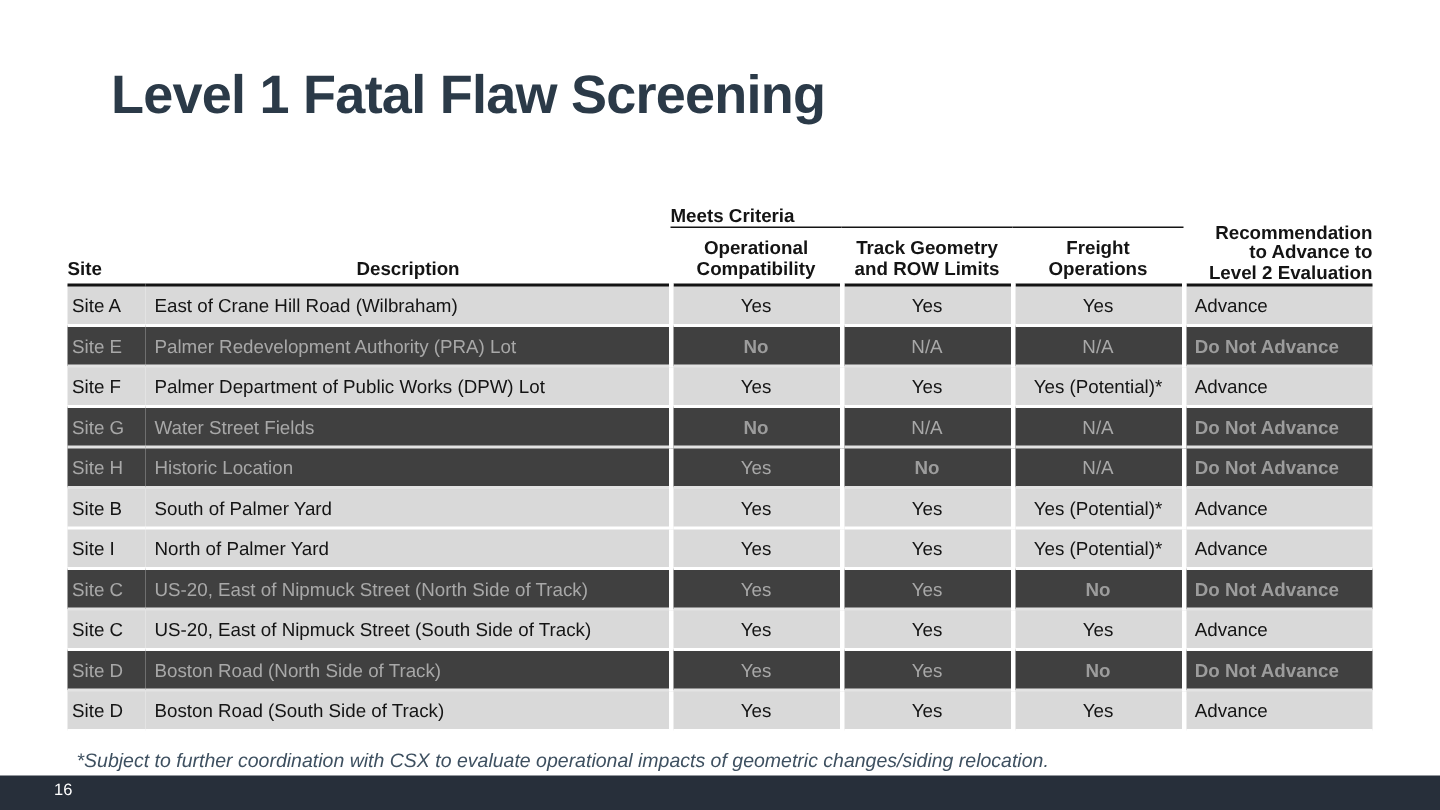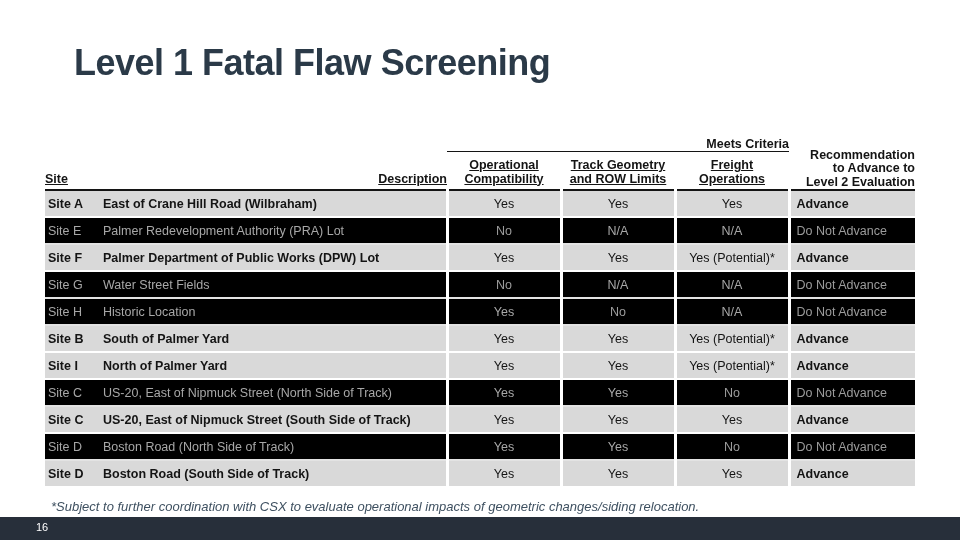--- a/index.html
+++ b/index.html
@@ -15,40 +15,40 @@
   .subtitle {
     position:absolute; left:75px; top:89px;
     font-size:22px; color:var(--subtitle, #44596b);
   }
 
   table.screen {
     position:absolute; left:45px; top:133px; width:870px;
     border-collapse:collapse; table-layout:fixed;
   }
   table.screen th { font-weight:bold; color:#141414; font-size:12.5px; line-height:13.5px; padding:0; }
-  th.meets  { text-align:right; vertical-align:bottom; height:18px; padding-bottom:2px;
+  th.meets  { text-align:left; vertical-align:bottom; height:18px; padding-bottom:2px;
               border-bottom:1.5px solid #141414; }
   th.rec-h  { text-align:right; vertical-align:bottom; white-space:pre-line;
               padding:0 0 3px 6px; border-bottom:2.5px solid #141414; }
-  tr.h-cols th { border-bottom:2.5px solid #141414; vertical-align:bottom; padding-bottom:3px; height:34px;text-decoration:underline; }
+  tr.h-cols th { border-bottom:2.5px solid #141414; vertical-align:bottom; padding-bottom:3px; height:34px; }
   th.site-h { text-align:left; padding-left:3px; }
-  th.desc-h { text-align:right; padding-left:6px; }
+  th.desc-h { text-align:center; padding-left:6px; }
   th.crit-h { text-align:center; white-space:pre-line; }
 
   tbody td { height:25px; font-size:12.5px; padding:0; }
   td.site { padding-left:3px; }
   td.desc { padding-left:6px; }
   td.cv   { text-align:center; }
   td.rec  { padding-left:6px; }
   td.cv, td.rec { border-left:3px solid #fff; }
 
   tr.adv td { background:var(--row_highlight, #d9d9d9); border-bottom:2px solid #fff; color:#141414; }
-  tr.adv td.site, tr.adv td.desc, tr.adv td.rec { font-weight:bold; }
-  tr.dna td { background:#000000; border-bottom:2px solid #e3e3e3; color:var(--muted_text, #a8a8a8); }
-  tr.dna td.rec, tr.dna td.b { font-weight:normal; color:#9c9c9c; }
+  tr.adv td.site, tr.adv td.desc, tr.adv td.rec { font-weight:normal; }
+  tr.dna td { background:#404040; border-bottom:2px solid #e3e3e3; color:var(--muted_text, #a8a8a8); }
+  tr.dna td.rec, tr.dna td.b { font-weight:bold; color:#9c9c9c; }
 
   .footnote {
     position:absolute; left:51px; top:499px;
     font-size:13px; font-style:italic; color:var(--footnote, #3e5060);
   }
   .footer-bar {
     position:absolute; left:0; top:517px; width:960px; height:23px;
     background:var(--footer_bar, #272f3a);
     padding-left:40px;
   }

